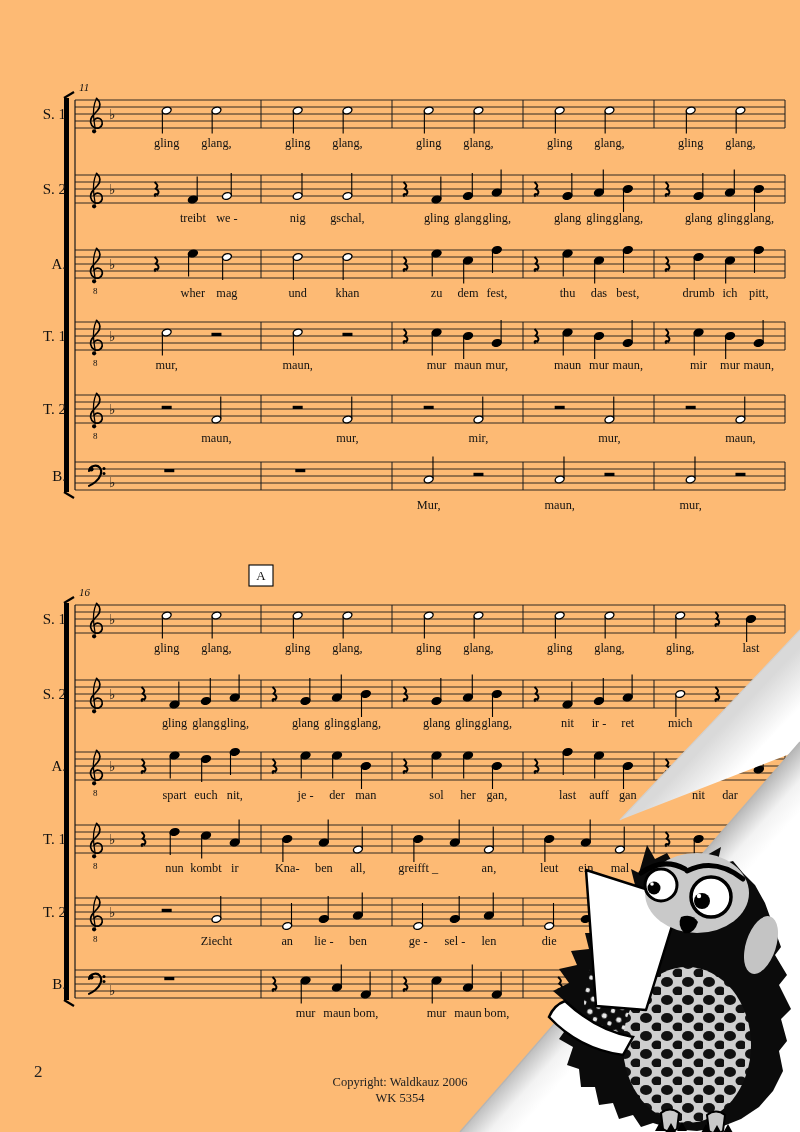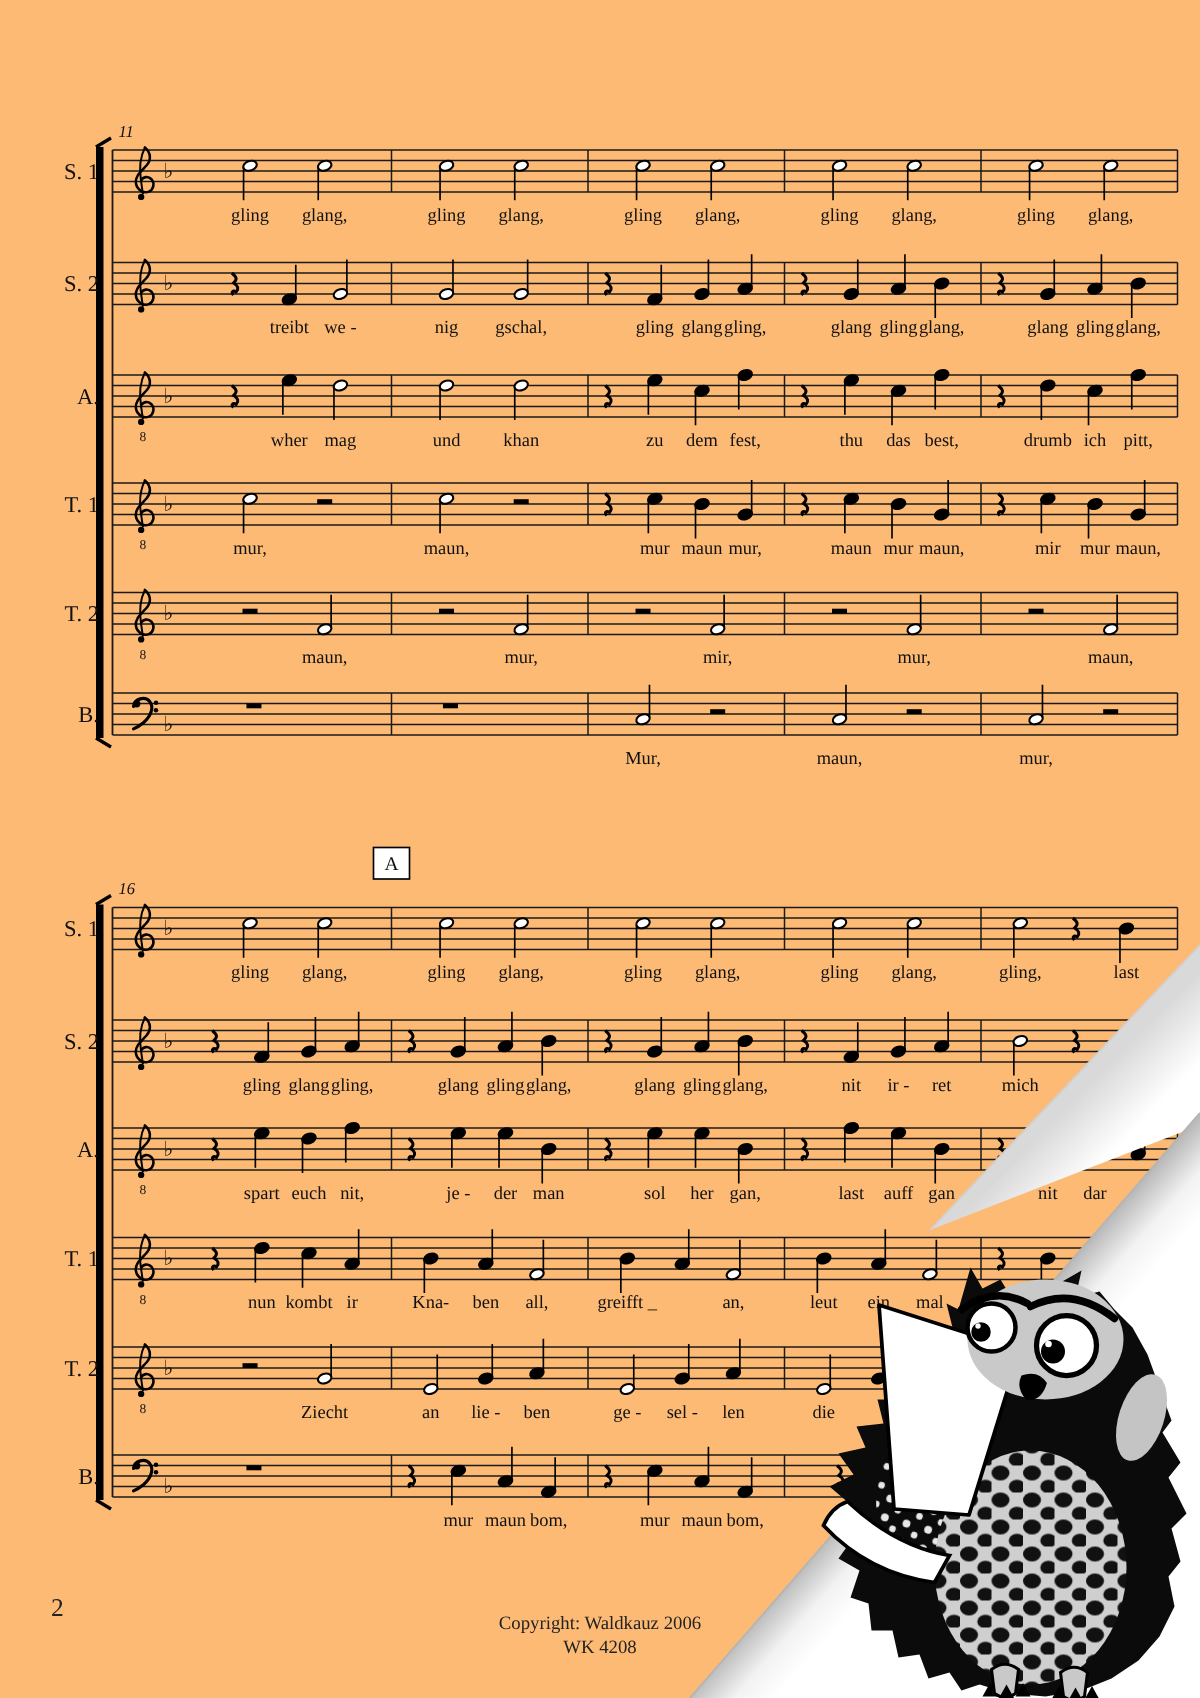--- a/index.html
+++ b/index.html
@@ -818,15 +818,15 @@
         <path d="M120,298 l5,-9 5,9 Z M131,299 l5,-9 5,9 Z M142,298 l5,-9 5,9 Z" fill="#000"></path>
         <path d="M172,282 q9,-7 18,0 l-2,16 q-7,5 -14,0 Z" fill="#c9c9c9" stroke="#000" stroke-width="2"></path>
         <path d="M166,300 l5,-9 5,9 Z M177,301 l5,-9 5,9 Z M188,300 l5,-9 5,9 Z" fill="#000"></path>
       </g>
     </g>
   </svg>
 
   <div class="footer-page-num">2</div>
   <div class="footer-copy">
     <div>Copyright: Waldkauz 2006</div>
-    <div>WK 4208</div>
+    <div>WK 5354</div>
   </div>
 </div>
 
 </body></html>

